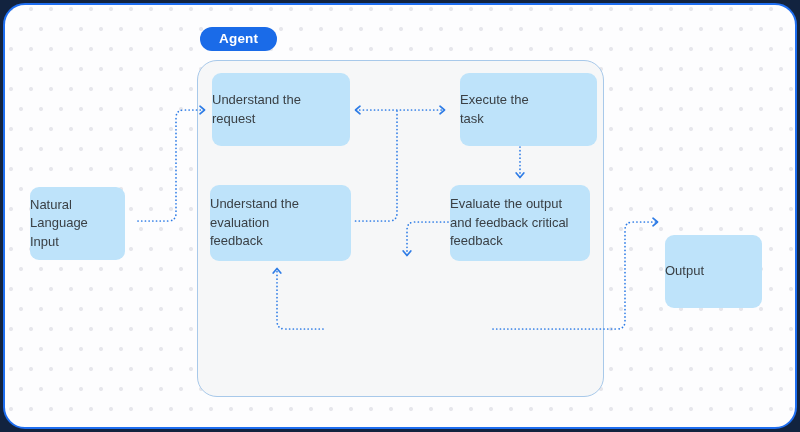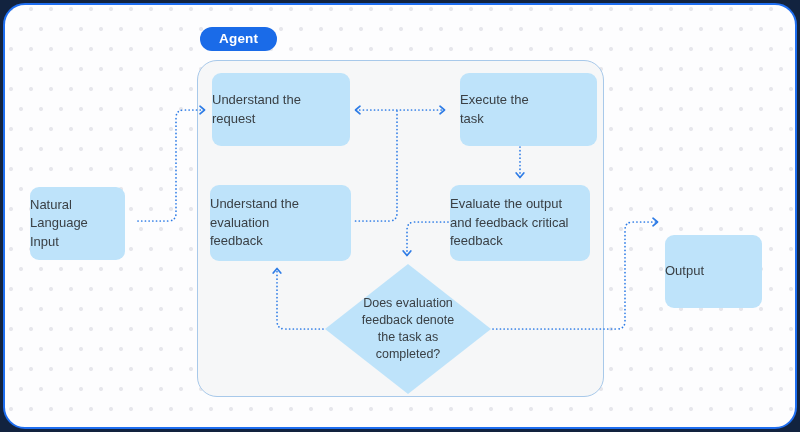--- a/index.html
+++ b/index.html
@@ -121,25 +121,18 @@
 evaluation
 feedback</span>
   </div>
 
   <div class="node n-evaluate">
     <span>Evaluate the output
 and feedback critical
 feedback</span>
   </div>
 
-  <div class="diamond-wrap">
-    <div class="diamond-shape"></div>
-    <div class="diamond-label">Does evaluation
-feedback denote
-the task as
-completed?</div>
-  </div>
 
   <div class="node n-output">
     <span>Output</span>
   </div>
 
 </div>
 
 </body></html>

